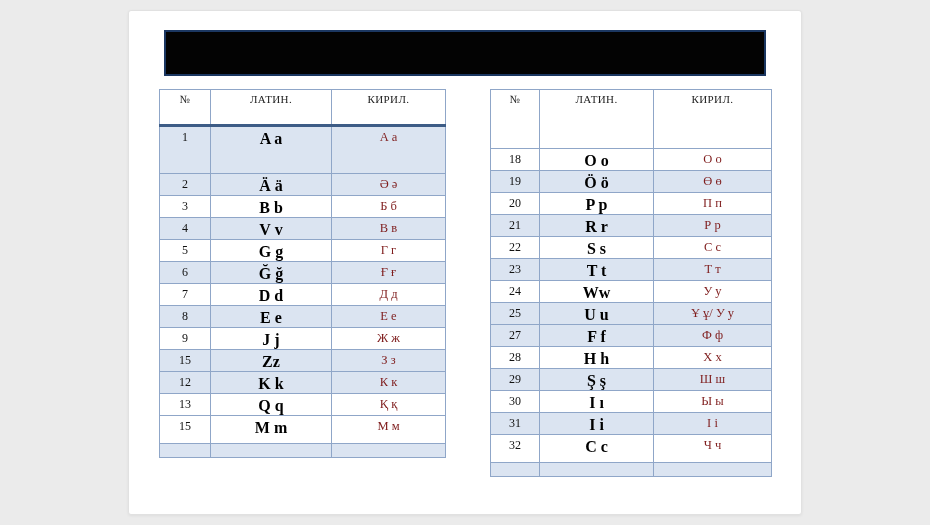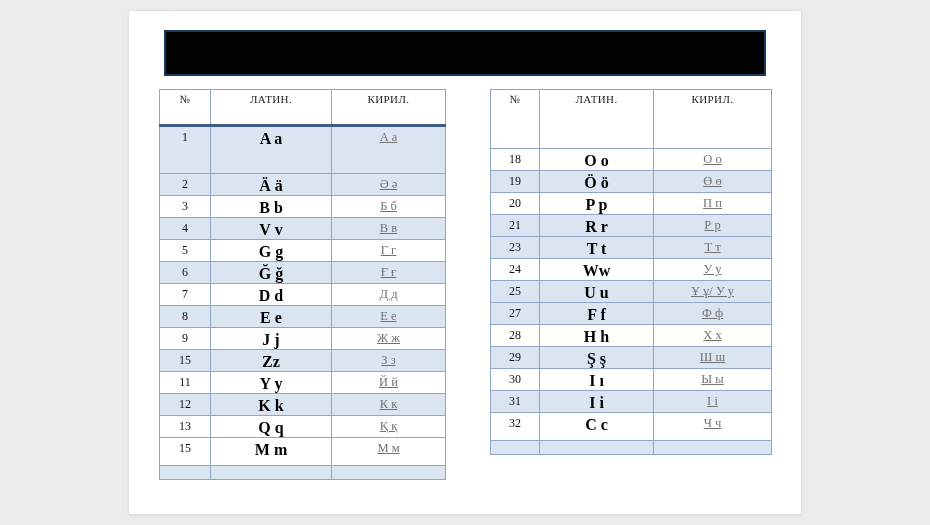--- a/index.html
+++ b/index.html
@@ -37,21 +37,21 @@
   #table-left thead tr{height:36px;}
   #table-right thead tr{height:59px;}
   #table-left thead th{border-bottom:3px solid var(--header-rule,#3d5c86);}
   .alpha-table tbody tr{height:17px;}
   #table-left tbody tr:first-child.tall{height:48px;}
   .alpha-table tbody tr.tall{height:28px;}
   .alpha-table tbody tr.sliver{height:14px;}
   .alpha-table tbody tr.shaded td{background:var(--row-shade,#dbe4f1);}
   .alpha-table td.num{font-size:12px;color:#111;}
   .alpha-table td.latin{font-size:16px;font-weight:bold;color:#000;}
-  .alpha-table td.cyril{font-size:12.5px;color:#737373;text-decoration:underline;}
+  .alpha-table td.cyril{font-size:12.5px;color:#7f1d1d;}
 </style>
 </head>
 <body>
 
 <div class="page">
 
   <div class="title-bar"></div>
 
   <table class="alpha-table" id="table-left">
     <colgroup>
@@ -110,25 +110,20 @@
         <tr>
           <td class="num">9</td>
           <td class="latin">J j</td>
           <td class="cyril">Ж ж</td>
         </tr>
         <tr class="shaded">
           <td class="num">15</td>
           <td class="latin">Zz</td>
           <td class="cyril">З з</td>
         </tr>
-        <tr>
-          <td class="num">11</td>
-          <td class="latin">Y y</td>
-          <td class="cyril">Й й</td>
-        </tr>
         <tr class="shaded">
           <td class="num">12</td>
           <td class="latin">K k</td>
           <td class="cyril">К к</td>
         </tr>
         <tr>
           <td class="num">13</td>
           <td class="latin">Q q</td>
           <td class="cyril">Қ қ</td>
         </tr>
@@ -172,20 +167,25 @@
         <tr>
           <td class="num">20</td>
           <td class="latin">P p</td>
           <td class="cyril">П п</td>
         </tr>
         <tr class="shaded">
           <td class="num">21</td>
           <td class="latin">R r</td>
           <td class="cyril">Р р</td>
         </tr>
+        <tr>
+          <td class="num">22</td>
+          <td class="latin">S s</td>
+          <td class="cyril">С с</td>
+        </tr>
         <tr class="shaded">
           <td class="num">23</td>
           <td class="latin">T t</td>
           <td class="cyril">Т т</td>
         </tr>
         <tr>
           <td class="num">24</td>
           <td class="latin">Ww</td>
           <td class="cyril">У у</td>
         </tr>

